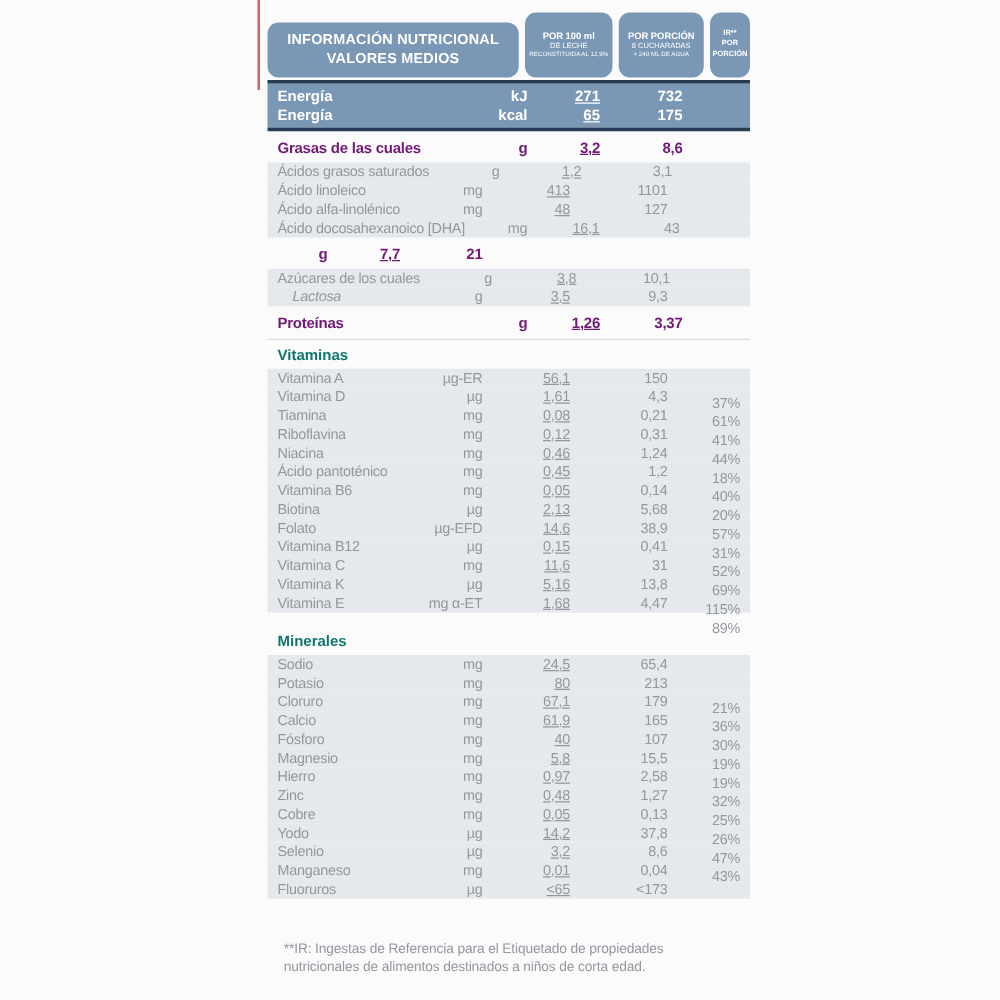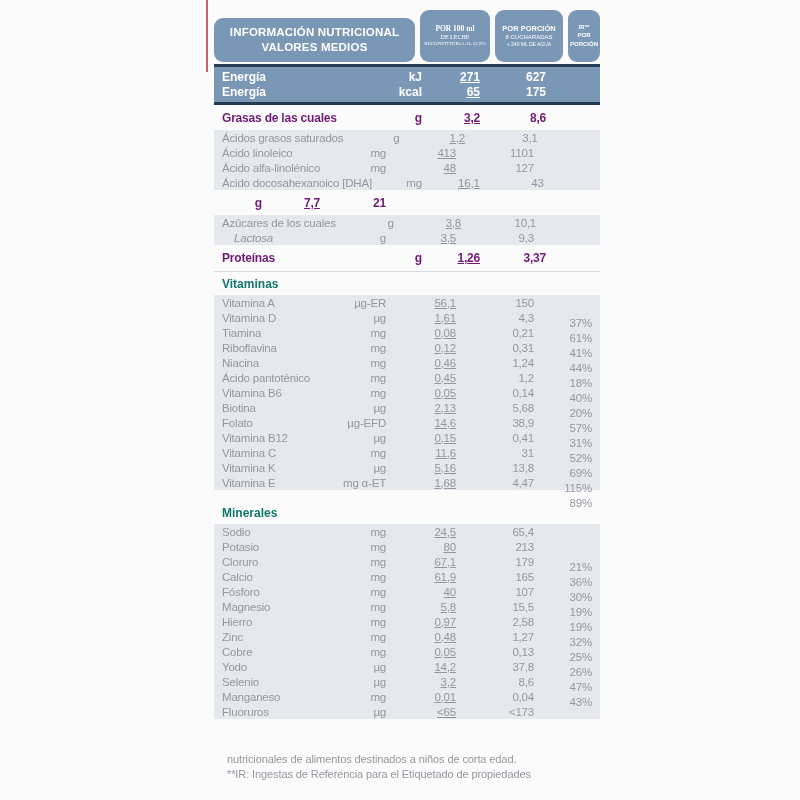--- a/index.html
+++ b/index.html
@@ -5,21 +5,21 @@
   html,body{margin:0;padding:0;}
   body{font-family:"Liberation Sans", sans-serif; background:#ffffff;}
   .canvas{position:relative;width:800px;height:800px;background:#fbfbfc;overflow:hidden;padding-left:36px;}
   .edge-line{position:absolute;left:206px;top:0;width:2px;height:72px;background:#c14a4a;opacity:.85;}
   .label-table{position:absolute;left:214px;top:10px;width:386px;}
 
   
   .hdr{display:flex;gap:5px;align-items:stretch;height:52px;}
   .hbox{background:#7a97b6;color:#fff;border-radius:9px;display:flex;flex-direction:column;justify-content:center;text-align:center;}
   .hbox.main{flex:1;align-self:flex-end;height:44px;font-weight:bold;font-size:11.5px;line-height:1.3;letter-spacing:.2px;}
-  .hbox.c100{width:70px;font-family:Liberation Serif, serif;}
+  .hbox.c100{width:70px;}
   .hbox.cpor{width:68px;}
   .hbox.cir{width:32px;}
   .hl1{font-weight:bold;font-size:7.5px;line-height:1.3;}
   .hl2{font-size:6px;line-height:1.3;}
   .hl3{font-size:5px;line-height:1.35;padding:0 2px;}
   .cir .hl1,.cir .hl2,.cir .hl3{font-size:6px;font-weight:bold;}
 
   .rule{height:3px;background:#263c52;margin-top:2px;}
   .rule.below{margin-top:0;}
 
@@ -73,21 +73,21 @@
         <div class="hl3">PORCIÓN</div>
       </div>
     </div>
 
     <div class="rule"></div>
     <div class="energy-band" id="energy-band">
         <div class="row energy">
           <span class="lab">Energía</span>
           <span class="unit">kJ</span>
           <span class="v100">271</span>
-          <span class="vpor">627</span>
+          <span class="vpor">732</span>
           <span class="ir"></span>
         </div>
         <div class="row energy">
           <span class="lab">Energía</span>
           <span class="unit">kcal</span>
           <span class="v100">65</span>
           <span class="vpor">175</span>
           <span class="ir"></span>
         </div>
       </div>
@@ -351,16 +351,16 @@
           <span class="lab">Fluoruros</span>
           <span class="unit">µg</span>
           <span class="v100">&lt;65</span>
           <span class="vpor">&lt;173</span>
           <span class="ir"></span>
         </div>
       </div>
   </div>
 
   <div class="footnote">
+    <div>**IR: Ingestas de Referencia para el Etiquetado de propiedades</div>
     <div>nutricionales de alimentos destinados a niños de corta edad.</div>
-    <div>**IR: Ingestas de Referencia para el Etiquetado de propiedades</div>
   </div>
 </div>
 
 </body></html>

